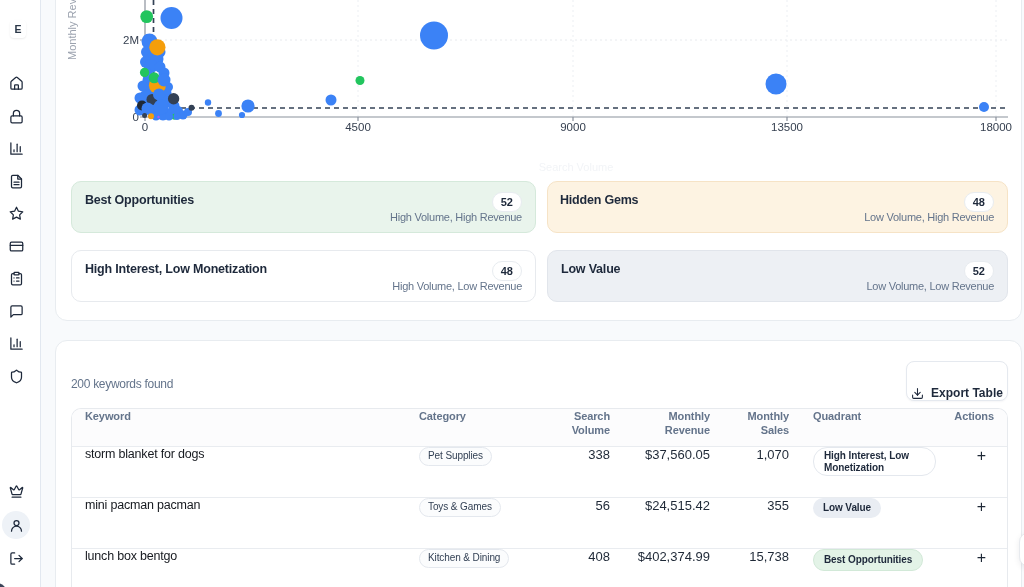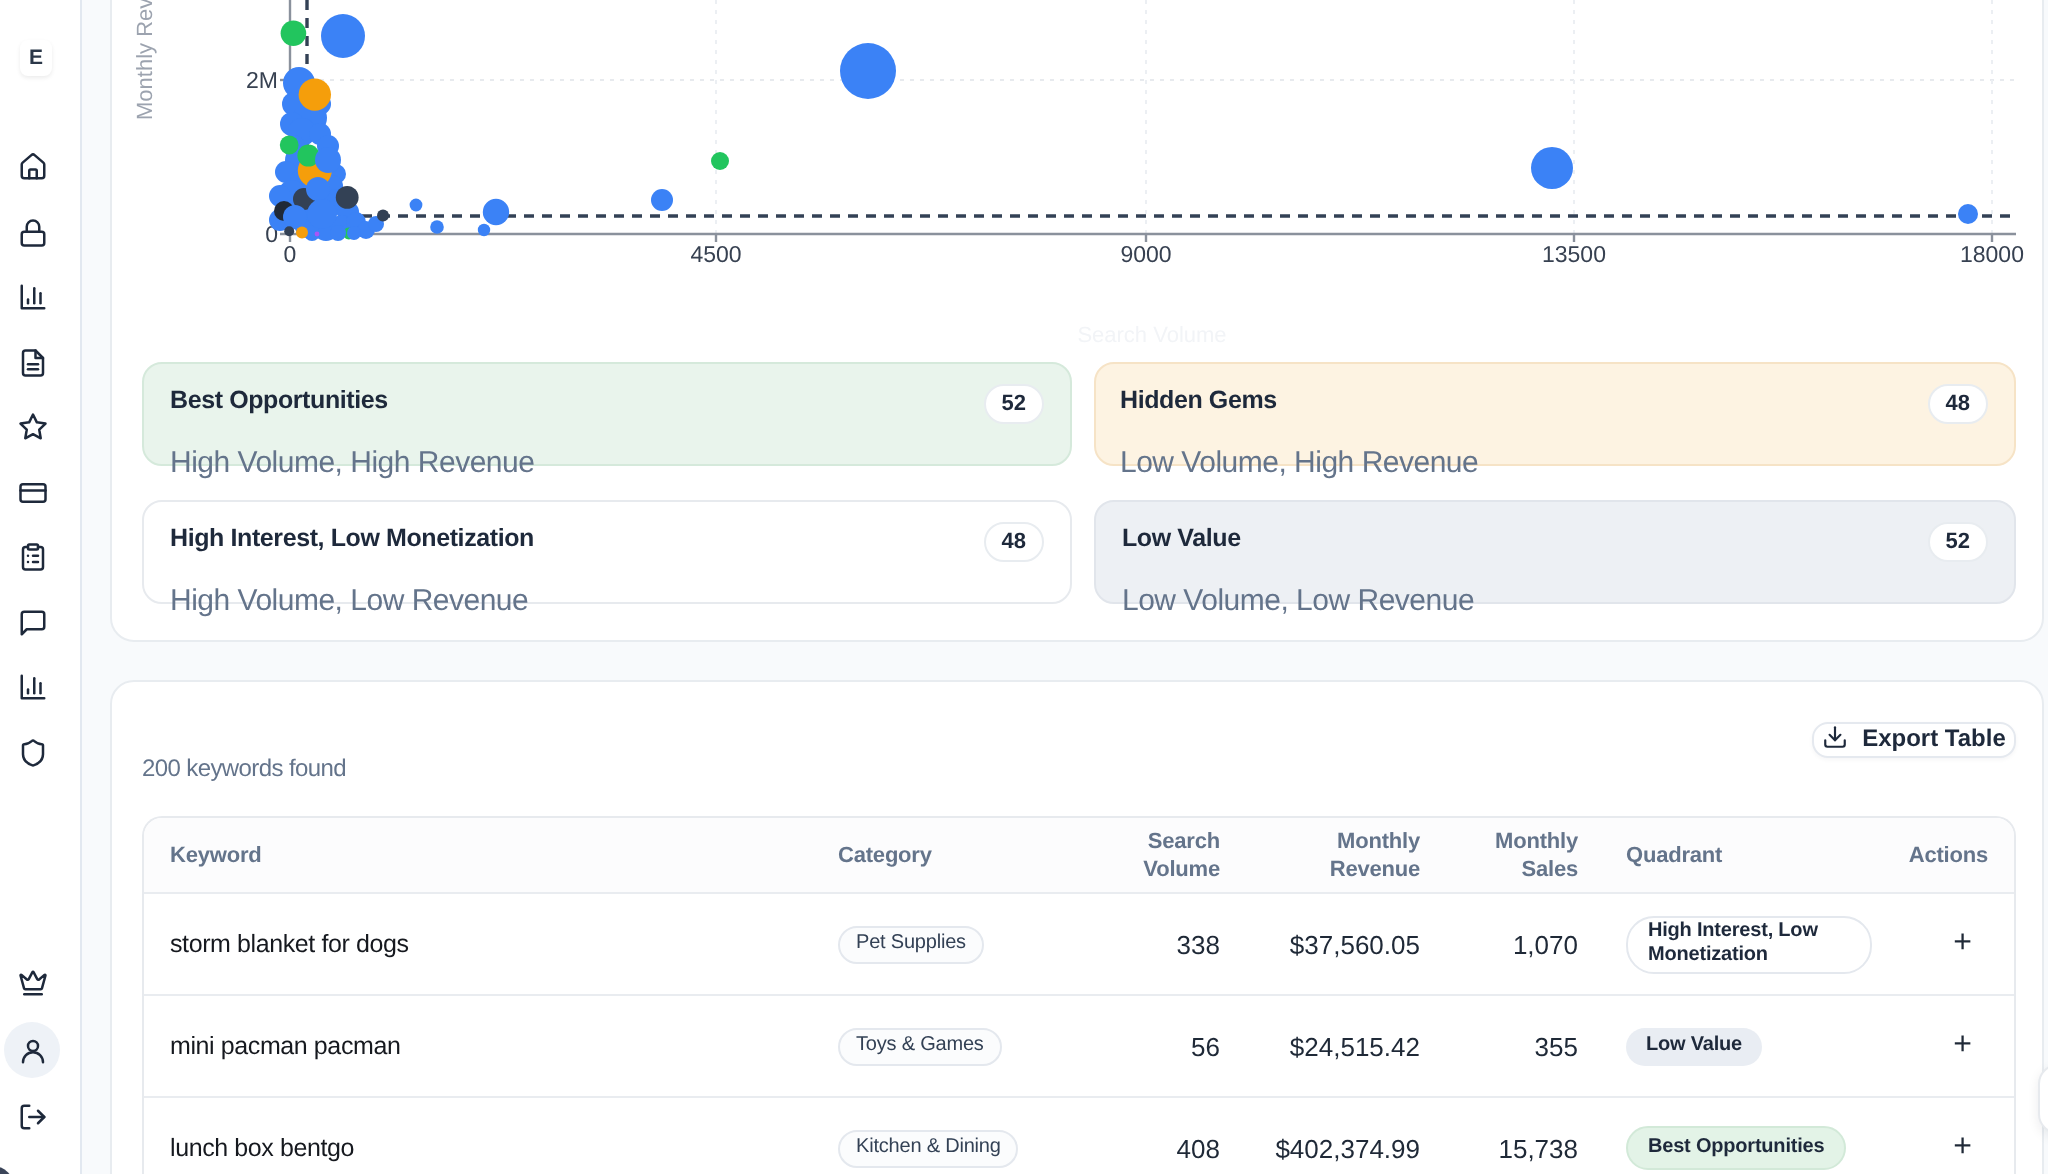--- a/index.html
+++ b/index.html
@@ -15,36 +15,36 @@
   #avatarbg { position:absolute; left:2px; top:511px; width:28px; height:28px; border-radius:50%; background:#eef2f7; }
 
   
   .bigcard { position:absolute; background:#fff; border:1px solid #e8ecf0; border-radius:12px; }
   #topcard { left:55px; top:-60px; width:967px; height:381px; }
   #kwcard  { left:55px; top:340px; width:967px; height:300px; }
 
   
   .qcard { position:absolute; border-radius:10px; border:1px solid; padding:11px 13px; z-index:5; }
   .qcard .qt { font-size:12.5px; font-weight:700; color:#1e293b; letter-spacing:-0.2px; }
-  .qcard .qs { font-size:15px; color:#64748b; margin-top:16px; letter-spacing:-0.25px; }
+  .qcard .qs { font-size:11px; color:#64748b; margin-top:4px; letter-spacing:-0.25px;text-align:right; }
   .qbadge { position:absolute; right:13px; top:10px; background:#fff; border:1px solid #e8ecf0; border-radius:999px; font-size:11px; font-weight:700; color:#1e293b; padding:3px 8px;text-align:right; }
 
   #qa { left:71px;  top:181px; width:465px; height:52px; background:#e9f4ec; border-color:#d5e9db; }
   #qb { left:547px; top:181px; width:461px; height:52px; background:#fdf3e2; border-color:#f6e3c6;padding-left:12px; }
   #qc { left:71px;  top:250px; width:465px; height:52px; background:#ffffff; border-color:#e7eaee; }
   #qd { left:547px; top:250px; width:461px; height:52px; background:#edf0f4; border-color:#e1e5eb; }
 
   
   #kwtitle { position:absolute; left:71px; top:356px; font-size:17.5px; font-weight:700; color:#111827; z-index:6; letter-spacing:-0.4px;}
   #kwsub { position:absolute; left:71px; top:377px; font-size:12px; color:#64748b; z-index:6; letter-spacing:-0.3px; }
-  #exportbtn { position:absolute; left:906px; top:361px; width:102px; height:18px; background:#fff; border:1px solid #e5e9ef; border-radius:8px; z-index:6; display:flex; align-items:flex-start; justify-content:center; gap:7px; font-size:12px; font-weight:600; color:#1e293b; box-shadow:0 1px 2px rgba(16,24,40,.04); }
+  #exportbtn { position:absolute; left:906px; top:361px; width:102px; height:40px; background:#fff; border:1px solid #e5e9ef; border-radius:8px; z-index:6; display:flex; align-items:flex-end; justify-content:center; gap:7px; font-size:12px; font-weight:600; color:#1e293b; box-shadow:0 1px 2px rgba(16,24,40,.04); }
   #exportbtn svg { width:13px; height:13px; stroke:#1e293b; stroke-width:2; fill:none; stroke-linecap:round; stroke-linejoin:round; }
 
   #tbl { position:absolute; left:71px; top:408px; width:937px; height:200px; border:1px solid #e7eaee; border-radius:10px 10px 0 0; border-bottom:none; z-index:6; background:#fff; overflow:hidden; }
-  .trow { display:flex; align-items:center; width:100%; }
+  .trow { display:flex; width:100%; }
   #thead { height:37px; background:#fcfcfd; color:#64748b; font-size:11px; font-weight:600; letter-spacing:-0.1px; }
   .tr { height:51px; border-top:1px solid #e9ecf0; font-size:13px; color:#111827; }
   .c1 { width:347px; padding-left:13px; }
   .c2 { width:124px; }
   .c3 { width:67px;  text-align:right; }
   .c4 { width:100px; text-align:right; }
   .c5 { width:79px;  text-align:right; }
   .c6 { width:152px; padding-left:24px; }
   .c7 { width:66px;  text-align:right; padding-right:13px; }
   .tr .c7 { padding-right:21px; }

